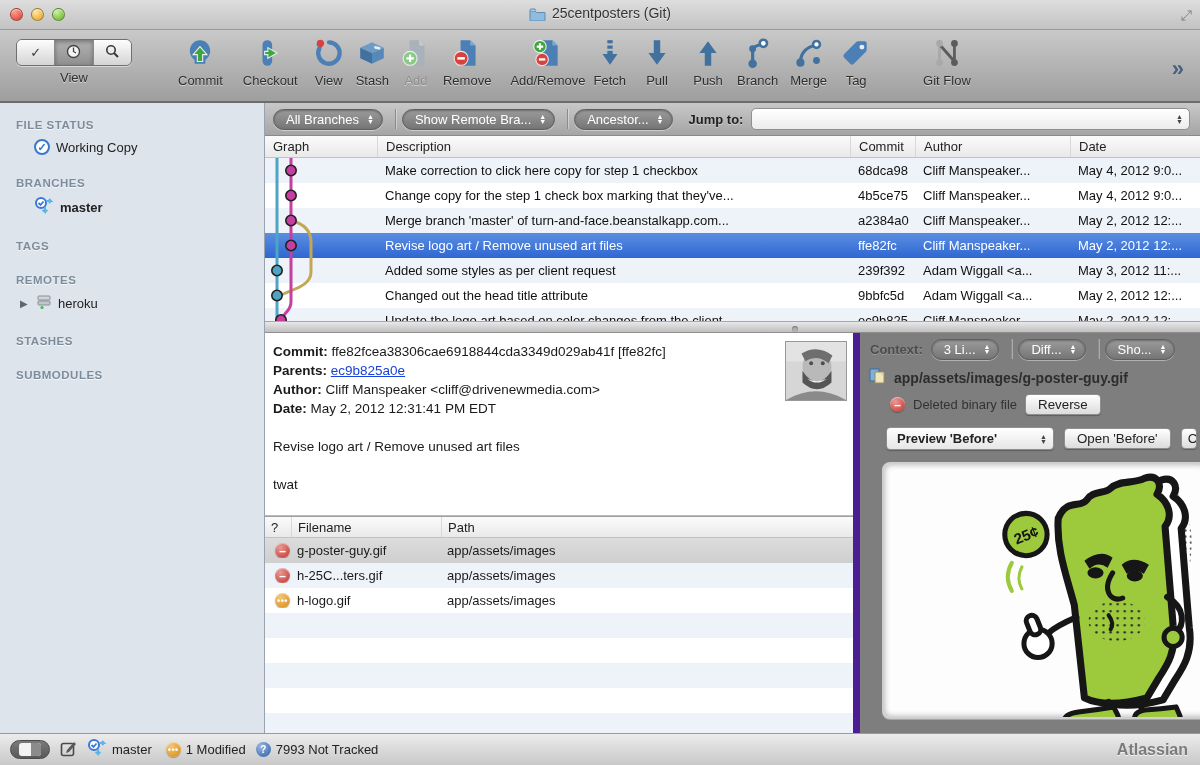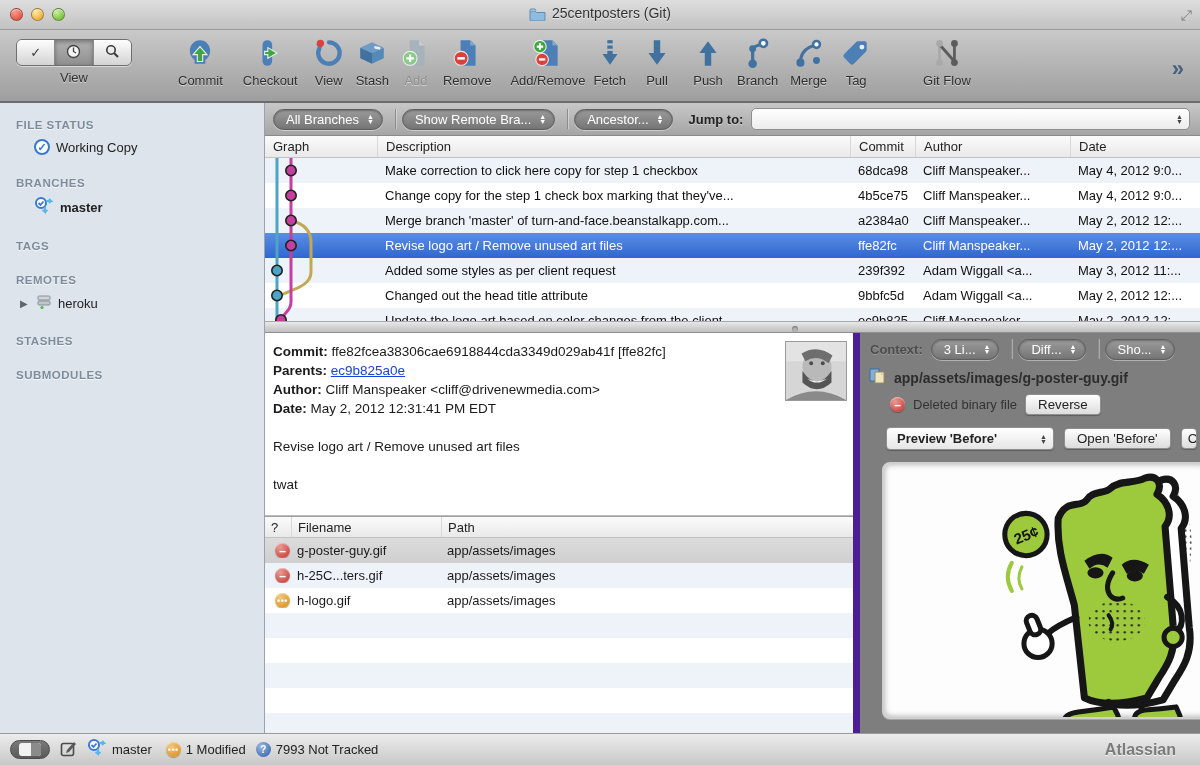--- a/index.html
+++ b/index.html
@@ -106,21 +106,21 @@
   .previewbox { margin:12px -10px 14px 22px; flex:1; background:#fdfdfd; border-radius:8px; border:2px solid #cfcfcf; box-shadow:inset 0 0 6px rgba(0,0,0,.35), 0 1px 0 rgba(255,255,255,.3); position:relative; overflow:hidden; }
   .previewbox svg { position:absolute; right:4px; top:4px; }
 
   
   .statusbar { height:32px; background:linear-gradient(#ececec,#c8c8c8); border-top:1px solid #9a9a9a; display:flex; align-items:center; gap:10px; padding-left:10px; position:relative; }
   .sbtoggle { width:40px; height:19px; background:linear-gradient(#7a7a7a,#595959); border:1px solid #4a4a4a; border-radius:10px; display:flex; align-items:center; justify-content:center; }
   .sbtoggle .inner { width:22px; height:13px; border-radius:3px; background:#f2f2f2; overflow:hidden; display:flex; }
   .sbtoggle .inner .half { width:10px; background:#8b8b8b; margin-left:auto; }
   .sbitem { display:flex; align-items:center; gap:5px; color:#222; }
   .qdot { width:15px; height:15px; border-radius:50%; background:radial-gradient(circle at 35% 30%, #9db8e0, #4a77b8 70%); color:#fff; font-size:10px; font-weight:bold; display:flex; align-items:center; justify-content:center; }
-  .brand { position:absolute; right:24px; font-size:16px; font-weight:bold; color:#7b7b7b; text-shadow:0 1px 0 rgba(255,255,255,.7); }
+  .brand { position:absolute; right:12px; font-size:16px; font-weight:bold; color:#7b7b7b; text-shadow:0 1px 0 rgba(255,255,255,.7); }
 </style>
 </head>
 <body>
 
 <div class="window">
 
   <div class="titlebar">
     <div class="traffic">
       <span class="tl close"></span>
       <span class="tl min"></span>

